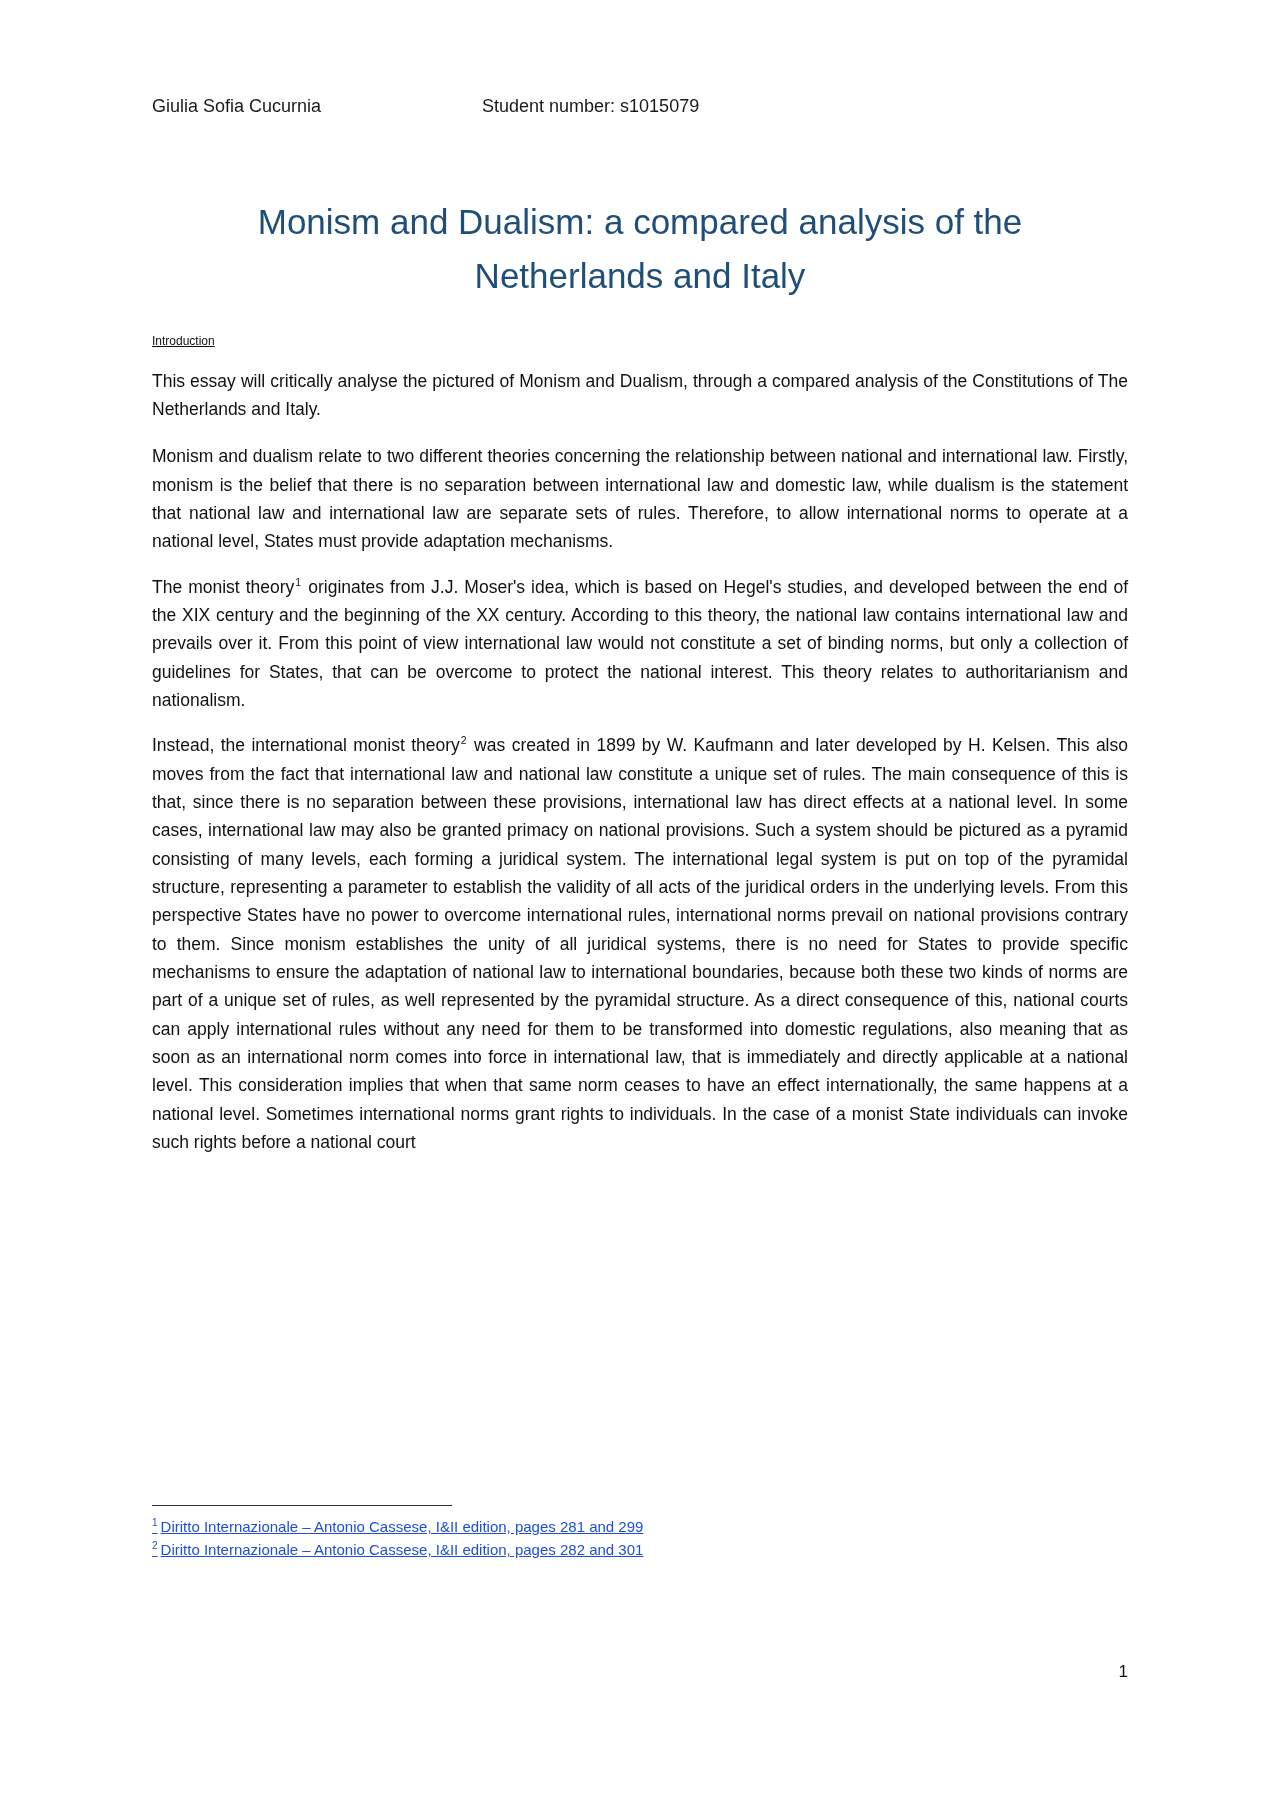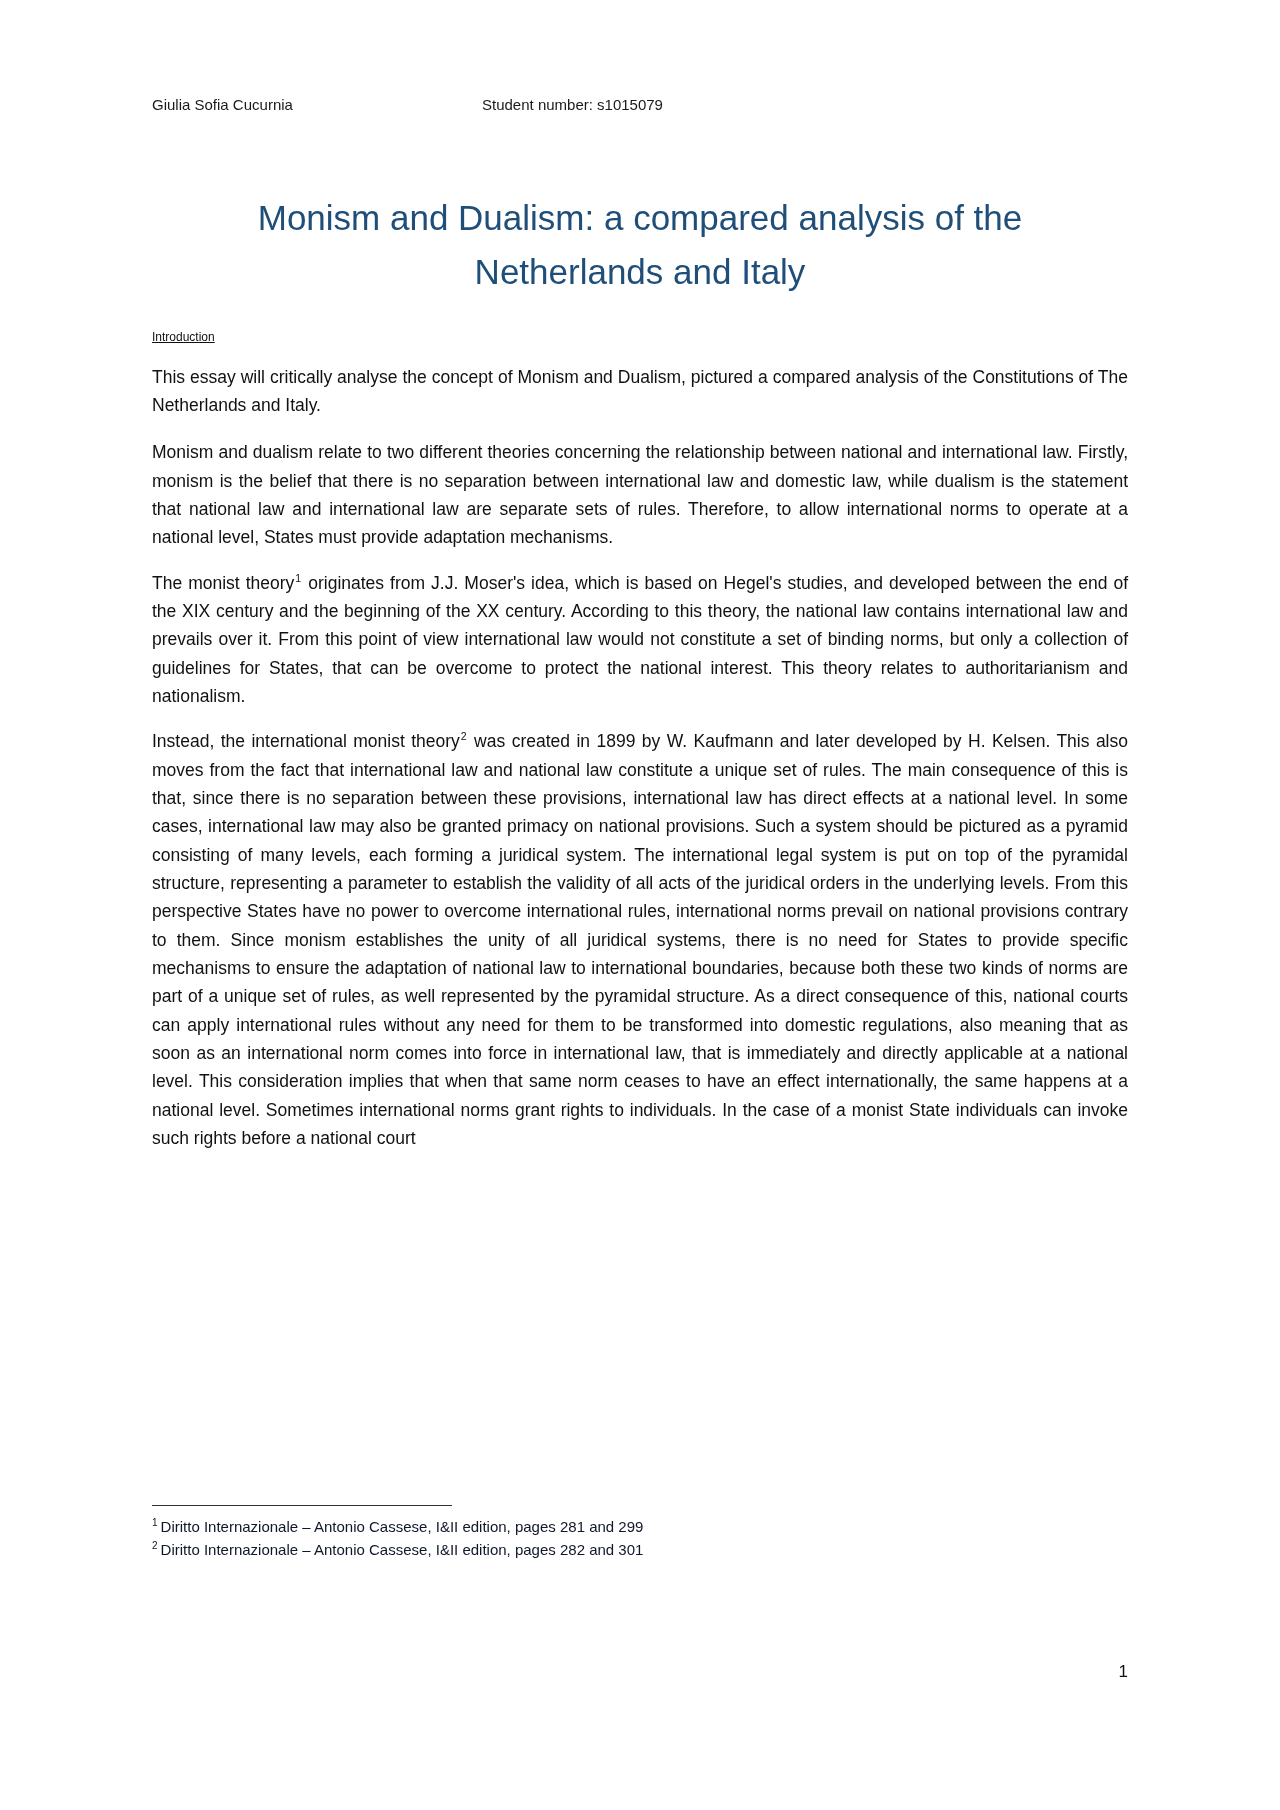--- a/index.html
+++ b/index.html
@@ -17,21 +17,21 @@
     box-sizing: border-box;
   }
   .content {
     position: absolute;
     left: 152px;
     top: 96px;
     width: 976px;
   }
   .header-line {
     display: flex;
-    font-size: 15px;
+    font-size: 18px;
     color: #1a1a1a;
     margin-bottom: 0;
   }
   .header-author {
     width: 330px;
     flex: 0 0 330px;
   }
   .header-student {
     flex: 1 1 auto;
   }
@@ -76,21 +76,22 @@
   }
   .footnote-rule {
     width: 300px;
     height: 0;
     border-top: 1.1px solid #333333;
     margin-bottom: 9px;
   }
   .footnote {
     font-size: 15px;
     line-height: 1.55;
-    color: #0f172a;
+    color: #1d4ed8;
+    text-decoration: underline;
   }
   .footnote sup {
     font-size: 10px;
     vertical-align: super;
     line-height: 0;
     padding-right: 3px;
   }
   .page-number {
     position: absolute;
     right: 152px;
@@ -108,21 +109,21 @@
   <div class="content">
 
     <div class="header-line">
       <div class="header-author">Giulia Sofia Cucurnia</div>
       <div class="header-student">Student number: s1015079</div>
     </div>
 
     <h1 class="doc-title">Monism and Dualism: a compared analysis of the Netherlands and Italy</h1>
 
     <h2 class="section-heading">Introduction</h2>
-    <p class="body first">This essay will critically analyse the concept of Monism and Dualism, pictured a compared analysis of the Constitutions of The Netherlands and Italy.</p>
+    <p class="body first">This essay will critically analyse the pictured of Monism and Dualism, through a compared analysis of the Constitutions of The Netherlands and Italy.</p>
 
     <p class="body first">Monism and dualism relate to two different theories concerning the relationship between national and international law. Firstly, monism is the belief that there is no separation between international law and domestic law, while dualism is the statement that national law and international law are separate sets of rules. Therefore, to allow international norms to operate at a national level, States must provide adaptation mechanisms.</p>
 
     <p class="body"><span>The monist theory</span><sup class="fn">1</sup><span> originates from J.J. Moser's idea, which is based on Hegel's studies, and developed between the end of the XIX century and the beginning of the XX century. According to this theory, the national law contains international law and prevails over it. From this point of view international law would not constitute a set of binding norms, but only a collection of guidelines for States, that can be overcome to protect the national interest. This theory relates to authoritarianism and nationalism.</span></p>
 
     <p class="body"><span>Instead, the international monist theory</span><sup class="fn">2</sup><span> was created in 1899 by W. Kaufmann and later developed by H. Kelsen. This also moves from the fact that international law and national law constitute a unique set of rules. The main consequence of this is that, since there is no separation between these provisions, international law has direct effects at a national level. In some cases, international law may also be granted primacy on national provisions. Such a system should be pictured as a pyramid consisting of many levels, each forming a juridical system. The international legal system is put on top of the pyramidal structure, representing a parameter to establish the validity of all acts of the juridical orders in the underlying levels. From this perspective States have no power to overcome international rules, international norms prevail on national provisions contrary to them. Since monism establishes the unity of all juridical systems, there is no need for States to provide specific mechanisms to ensure the adaptation of national law to international boundaries, because both these two kinds of norms are part of a unique set of rules, as well represented by the pyramidal structure. As a direct consequence of this, national courts can apply international rules without any need for them to be transformed into domestic regulations, also meaning that as soon as an international norm comes into force in international law, that is immediately and directly applicable at a national level. This consideration implies that when that same norm ceases to have an effect internationally, the same happens at a national level. Sometimes international norms grant rights to individuals. In the case of a monist State individuals can invoke such rights before a national court</span></p>
 
   </div>
 
   <div class="footnote-area">

